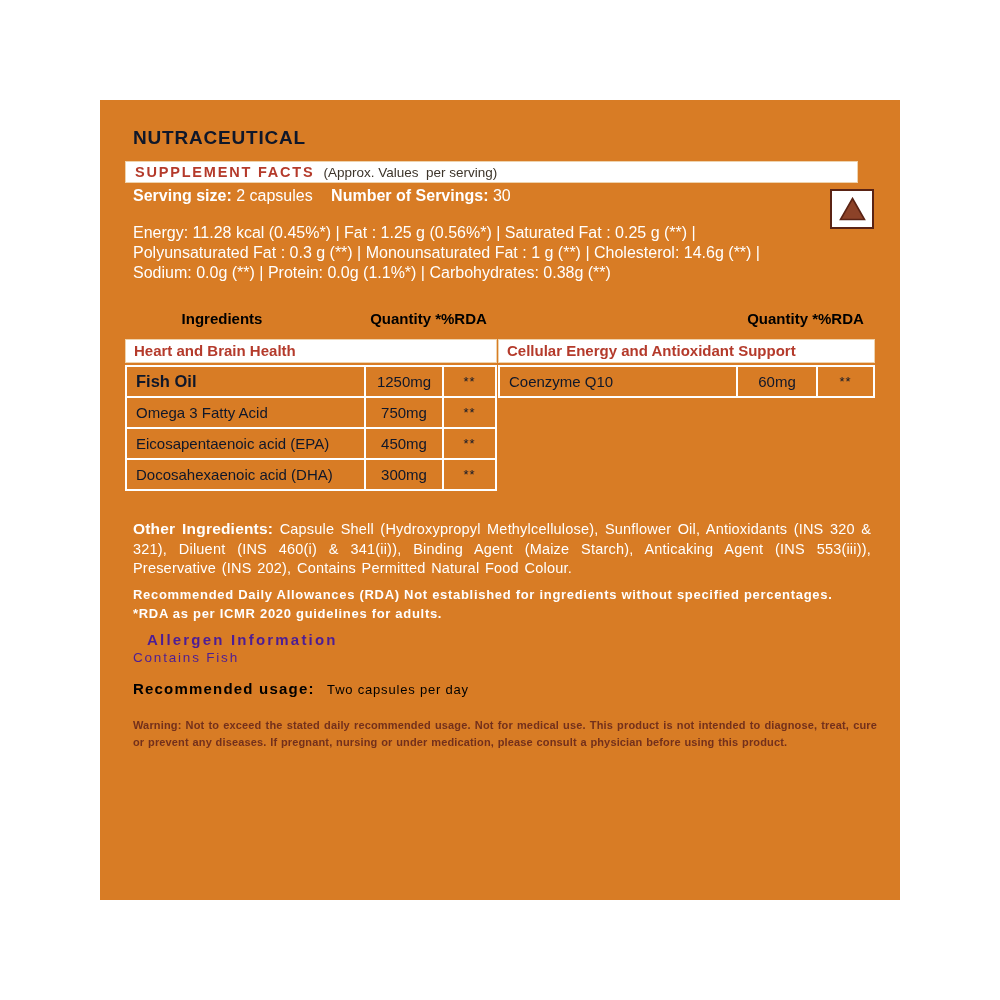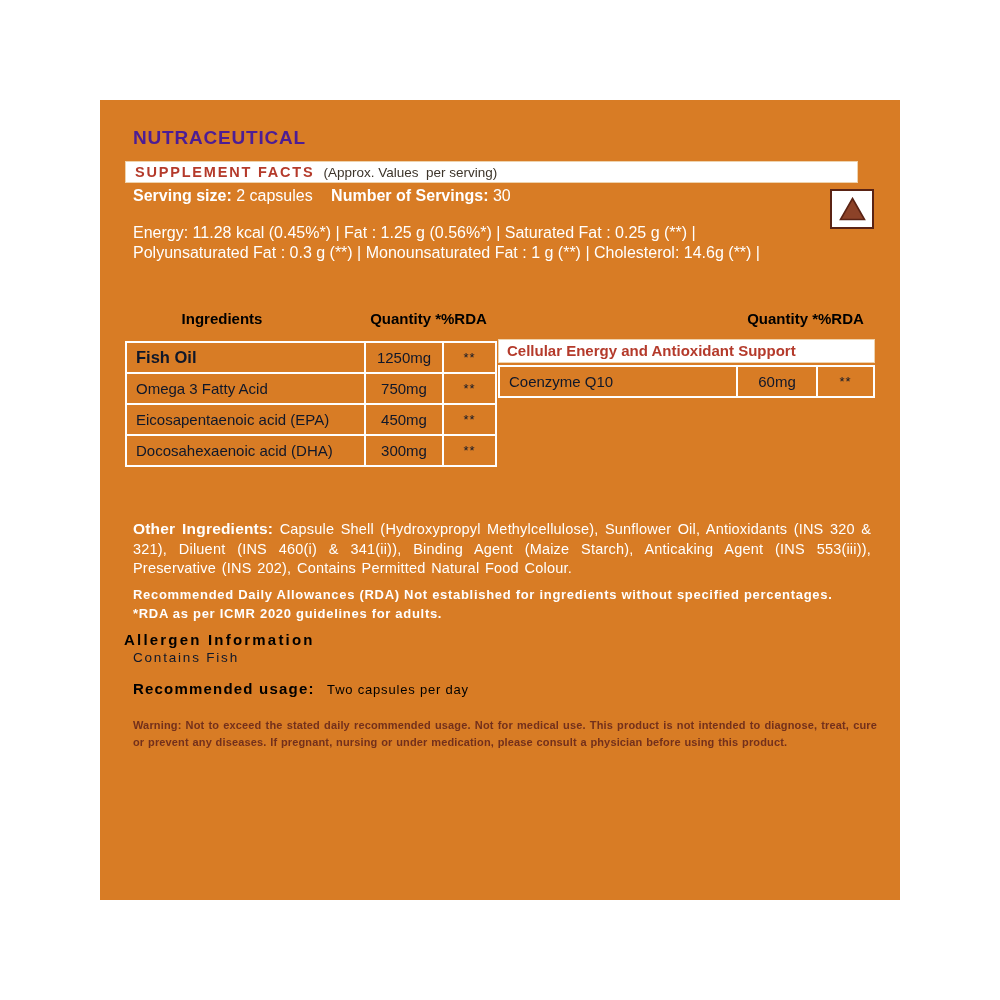--- a/index.html
+++ b/index.html
@@ -8,21 +8,21 @@
     --warn:#73301B;
     --mark-fill:#8C4228;
     --mark-border:#5A2314;
     --bar-border:#EFD3AD;
   }
   *{box-sizing:border-box;margin:0;padding:0;}
   html,body{width:1000px;height:1000px;background:#ffffff;font-family:"Liberation Sans",sans-serif;}
   .page{position:relative;width:1000px;height:1000px;background:#ffffff;overflow:hidden;}
   .card{position:absolute;left:100px;top:100px;width:800px;height:800px;background:var(--card);}
 
-  .title{position:absolute;left:33px;top:27px;color:#4c1d95;font-weight:bold;font-size:19px;letter-spacing:.8px;}
+  .title{position:absolute;left:33px;top:27px;color:#0f172a;font-weight:bold;font-size:19px;letter-spacing:.8px;}
 
   .facts-bar{position:absolute;left:25px;top:61px;width:733px;height:22px;background:#fff;
     border:1px solid var(--bar-border);display:flex;align-items:center;padding-left:9px;}
   .facts-heading{color:var(--red);font-weight:800;font-size:14.5px;letter-spacing:1.8px;}
   .facts-note{color:#3C342A;font-size:13.5px;margin-left:9px;white-space:pre;}
 
   .serving{position:absolute;left:33px;top:87px;color:#fff;font-size:16px;}
   .serving .b{font-weight:bold;}
   .serving .grp2{margin-left:14px;}
 
@@ -52,22 +52,22 @@
   .tbl-right td:nth-child(2){width:80px;}
   .tbl-right td:nth-child(3){width:57px;}
 
   .other{position:absolute;left:33px;top:419px;width:738px;color:#fff;font-size:14.5px;
     line-height:19.5px;text-align:justify;letter-spacing:.2px;word-spacing:1.5px;}
   .other .lbl{font-weight:bold;font-size:15.5px;}
 
   .rda-note{position:absolute;left:33px;top:486px;width:748px;color:#fff;font-weight:bold;
     font-size:13px;line-height:18.5px;letter-spacing:.7px;}
 
-  .allergen-h{position:absolute;left:24px;top:531px;color:#000000;font-weight:bold;font-size:15px;letter-spacing:2.2px;text-align:center;}
-  .allergen-t{position:absolute;left:33px;top:550px;color:#0f172a;font-size:13.5px;letter-spacing:1.8px;}
+  .allergen-h{position:absolute;left:47px;top:531px;color:#4c1d95;font-weight:bold;font-size:15px;letter-spacing:2.2px;text-align:center;}
+  .allergen-t{position:absolute;left:33px;top:550px;color:#4c1d95;font-size:13.5px;letter-spacing:1.8px;}
 
   .usage{position:absolute;left:33px;top:580px;color:#000000;}
   .usage .lbl{font-weight:bold;font-size:15px;letter-spacing:1.2px;}
   .usage .val{font-size:13px;letter-spacing:.8px;margin-left:8px;}
 
   .warning{position:absolute;left:33px;top:617px;width:744px;color:var(--warn);font-weight:bold;
     font-size:11px;line-height:17.2px;text-align:justify;letter-spacing:.15px;word-spacing:.5px;}
 </style>
 </head>
 <body>
@@ -91,28 +91,30 @@
 
     <div class="veg-mark">
       <svg width="27" height="24" viewBox="0 0 27 24">
         <polygon points="13.5,1.5 25.5,22.5 1.5,22.5" style="fill:var(--mark-fill);stroke:var(--mark-border);stroke-width:1.6;"></polygon>
       </svg>
     </div>
 
     <div class="energy">
       <div>Energy: 11.28 kcal (0.45%*) | Fat : 1.25 g (0.56%*) | Saturated Fat : 0.25 g (**) |</div>
       <div>Polyunsaturated Fat : 0.3 g (**) | Monounsaturated Fat : 1 g (**) | Cholesterol: 14.6g (**) |</div>
+      <div>Sodium: 0.0g (**) | Protein: 0.0g (1.1%*) | Carbohydrates: 0.38g (**)</div>
     </div>
 
     <div class="col-head ch-ing">Ingredients</div>
     <div class="col-head ch-left">Quantity *%RDA</div>
     <div class="col-head ch-right">Quantity *%RDA</div>
 
     <div class="tables">
       <div class="tbl tbl-left">
+        <div class="tbl-title">Heart and Brain Health</div>
         <table>
             <tbody>
               <tr>
                 <td class="name em">Fish Oil</td>
                 <td class="qty">1250mg</td>
                 <td class="rda">**</td>
               </tr>
               <tr>
                 <td class="name">Omega 3 Fatty Acid</td>
                 <td class="qty">750mg</td>

